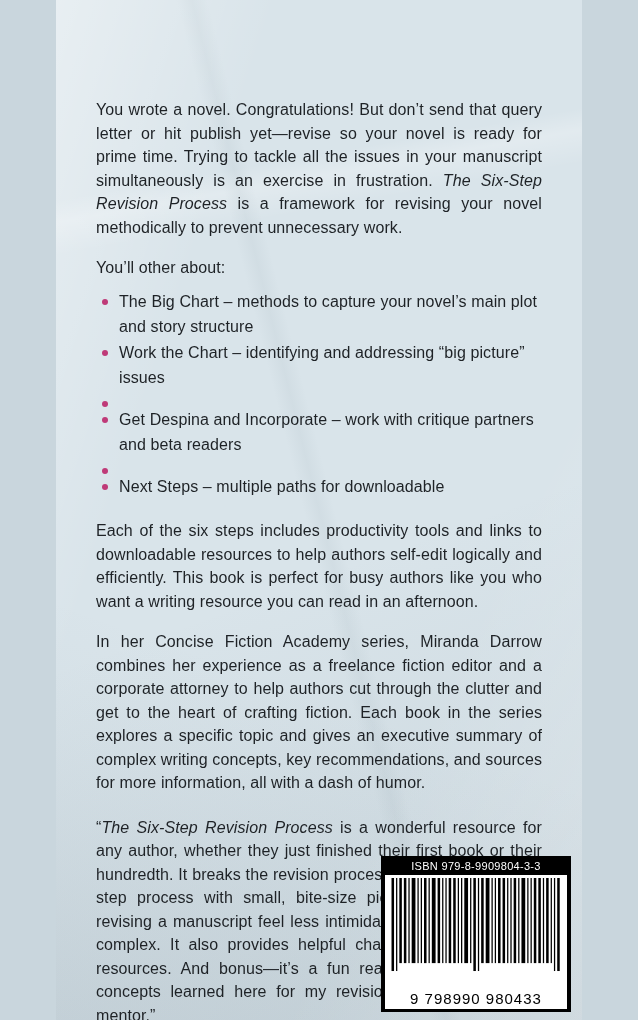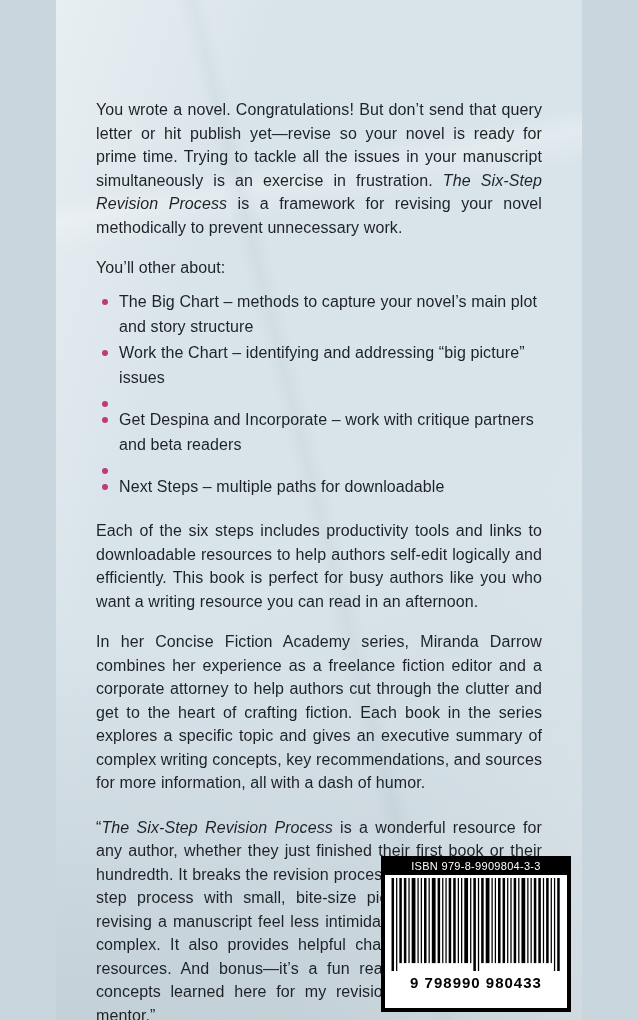--- a/index.html
+++ b/index.html
@@ -81,23 +81,22 @@
   }
   .barcode-panel svg{
     width:100%;
     height:95px;
     display:block;
   }
   .barcode-number{
     font-size:15px;
     letter-spacing:1px;
     color:#000;
-    margin-top:1px;
+    margin-top:17px;
     white-space:nowrap;
-    font-weight:bold;
   }
 </style>
 </head>
 <body>
 
 <div class="page" style="background: rgb(217, 228, 234); color: rgb(30, 34, 38);">
   <div class="texture"></div>
 
   <div class="content">
 

